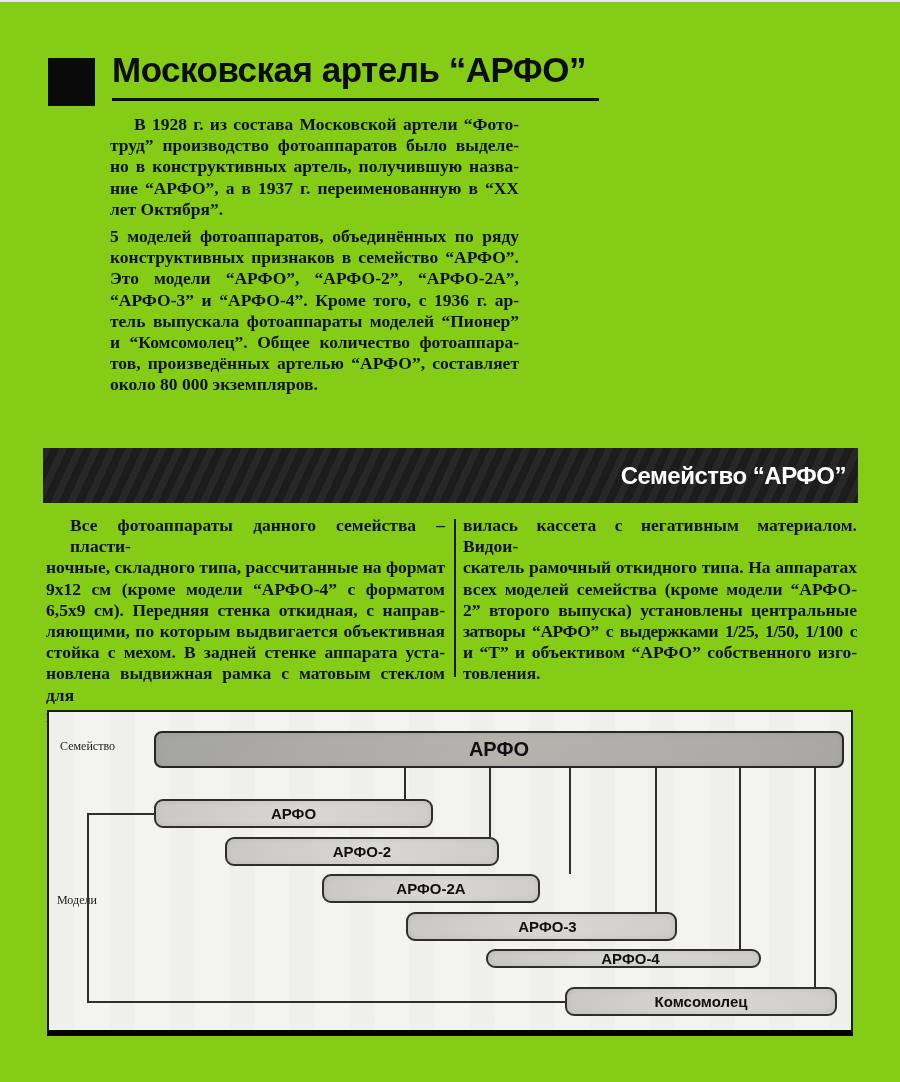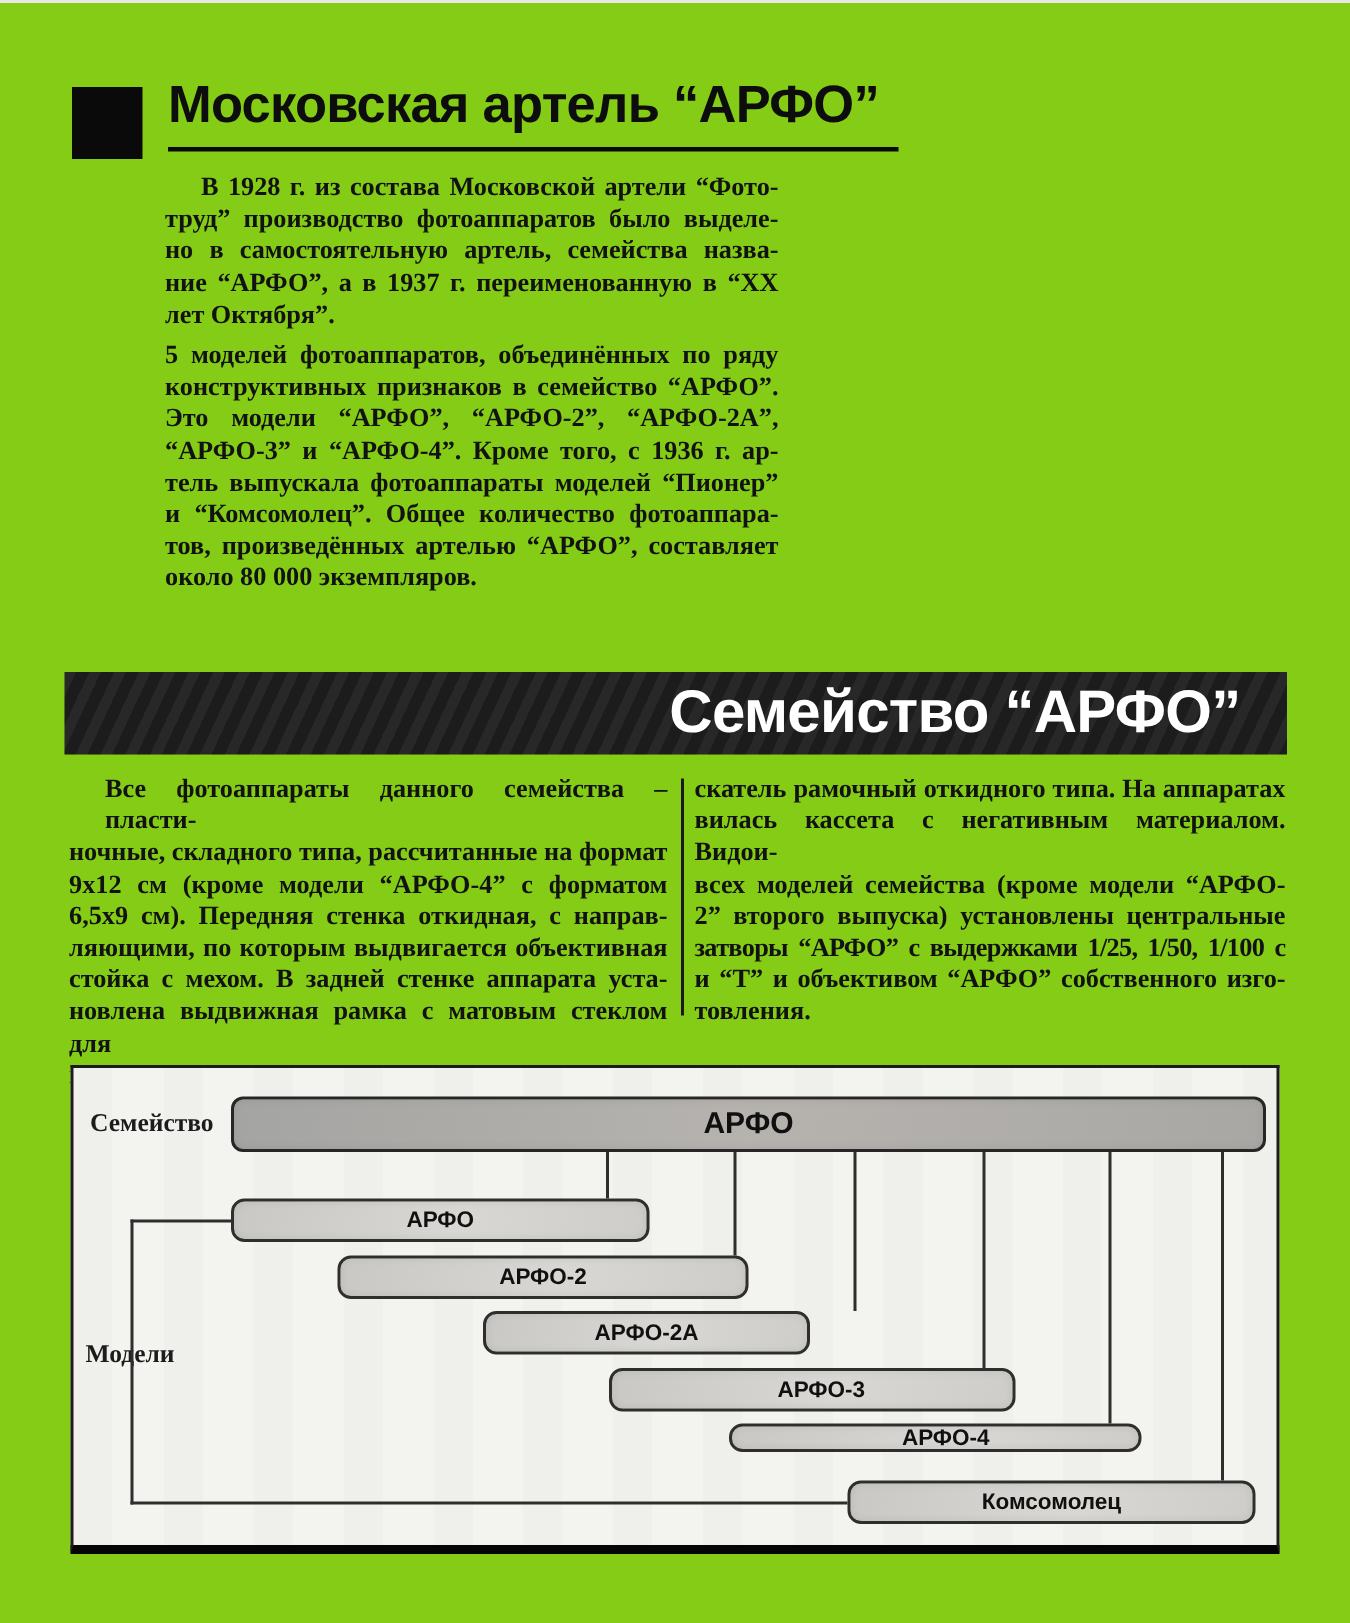--- a/index.html
+++ b/index.html
@@ -25,37 +25,37 @@
   .tline.indent{padding-left:24px;}
   .tline.tight{letter-spacing:-0.45px;word-spacing:-1.5px;}
   
   .banner{
     position:absolute;left:43px;top:446px;width:815px;height:55px;
     background:#1f1f1f;
     background-image:repeating-linear-gradient(115deg,rgba(255,255,255,0.04) 0 7px,rgba(0,0,0,0.10) 7px 15px);
     display:flex;align-items:center;justify-content:flex-end;
   }
   .banner-title{
-    font-family:"Liberation Sans",sans-serif;font-weight:700;font-size:40px;
-    color:#ffffff;padding-right:31px;letter-spacing:-0.5px;white-space:nowrap;
+    font-family:"Liberation Sans",sans-serif;font-weight:700;font-size:24px;
+    color:#ffffff;padding-right:12px;letter-spacing:-0.5px;white-space:nowrap;
   }
   
   .col-left{left:46px;top:513px;width:399px;}
   .col-right{left:463px;top:513px;width:394px;}
   .col-divider{position:absolute;left:454px;top:517px;width:2px;height:158px;background:#1a1a1a;}
   
   .diagram{
     position:absolute;left:47px;top:708px;width:806px;height:326px;
     box-sizing:border-box;border:2px solid #1c1c1c;border-bottom:6px solid #050505;
     background:#f3f3f0;
     background-image:repeating-linear-gradient(90deg,rgba(0,0,0,0.015) 0 26px,rgba(255,255,255,0.02) 26px 60px);
   }
   .dlabel{
-    position:absolute;font-family:"Liberation Serif",serif;font-weight:700;
-    font-size:17px;color:#1c1c1c;white-space:nowrap;
+    position:absolute;font-family:"Liberation Serif",serif;font-weight:400;
+    font-size:12px;color:#1c1c1c;white-space:nowrap;
   }
   .lbl-family{left:11px;top:27px;}
   .lbl-models{left:8px;top:181px;}
   .node{
     position:absolute;box-sizing:border-box;border:2px solid #2e2e2e;border-radius:9px;
     display:flex;align-items:center;justify-content:center;
     font-family:"Liberation Sans",sans-serif;font-weight:700;color:#101010;
     background:linear-gradient(100deg,#c9c8c5,#d9d7d3 55%,#cfcdc9);
     box-shadow:inset 0 0 6px rgba(0,0,0,0.08);
     font-size:15px;white-space:nowrap;
@@ -89,21 +89,21 @@
 
 <div class="page">
 
   <div class="marker-square"></div>
   <div class="page-title">Московская артель “АРФО”</div>
   <div class="title-rule"></div>
 
   <div class="tblock intro1">
     <div class="tline indent">В 1928 г. из состава Московской артели “Фото-</div>
     <div class="tline">труд” производство фотоаппаратов было выделе-</div>
-    <div class="tline">но в самостоятельную артель, семейства назва-</div>
+    <div class="tline">но в конструктивных артель, получившую назва-</div>
     <div class="tline">ние “АРФО”, а в 1937 г. переименованную в “ХХ</div>
     <div class="tline last">лет Октября”.</div>
   </div>
 
   <div class="tblock intro2">
     <div class="tline">5 моделей фотоаппаратов, объединённых по ряду</div>
     <div class="tline">конструктивных признаков в семейство “АРФО”.</div>
     <div class="tline">Это модели “АРФО”, “АРФО-2”, “АРФО-2А”,</div>
     <div class="tline">“АРФО-3” и “АРФО-4”. Кроме того, с 1936 г. ар-</div>
     <div class="tline">тель выпускала фотоаппараты моделей “Пионер”</div>
@@ -123,22 +123,22 @@
     <div class="tline">6,5х9 см). Передняя стенка откидная, с направ-</div>
     <div class="tline">ляющими, по которым выдвигается объективная</div>
     <div class="tline">стойка с мехом. В задней стенке аппарата уста-</div>
     <div class="tline">новлена выдвижная рамка с матовым стеклом для</div>
     <div class="tline">наводки на резкость, вместо которой затем ста-</div>
   </div>
 
   <div class="col-divider"></div>
 
   <div class="tblock col-right">
+    <div class="tline">вилась кассета с негативным материалом. Видои-</div>
     <div class="tline">скатель рамочный откидного типа. На аппаратах</div>
-    <div class="tline">вилась кассета с негативным материалом. Видои-</div>
     <div class="tline">всех моделей семейства (кроме модели “АРФО-</div>
     <div class="tline">2” второго выпуска) установлены центральные</div>
     <div class="tline tight">затворы “АРФО” с выдержками 1/25, 1/50, 1/100 с</div>
     <div class="tline">и “Т” и объективом “АРФО” собственного изго-</div>
     <div class="tline last">товления.</div>
   </div>
 
   <div class="diagram">
     <div class="dlabel lbl-family">Семейство</div>
     <div class="dlabel lbl-models">Модели</div>

